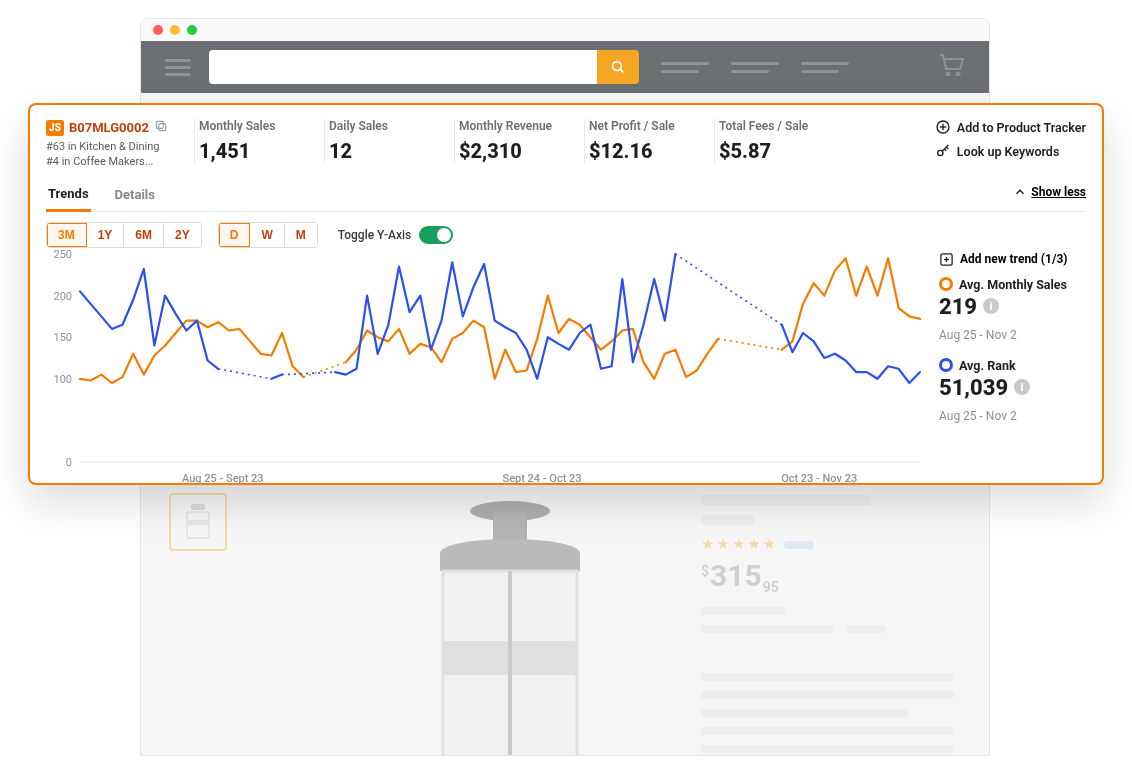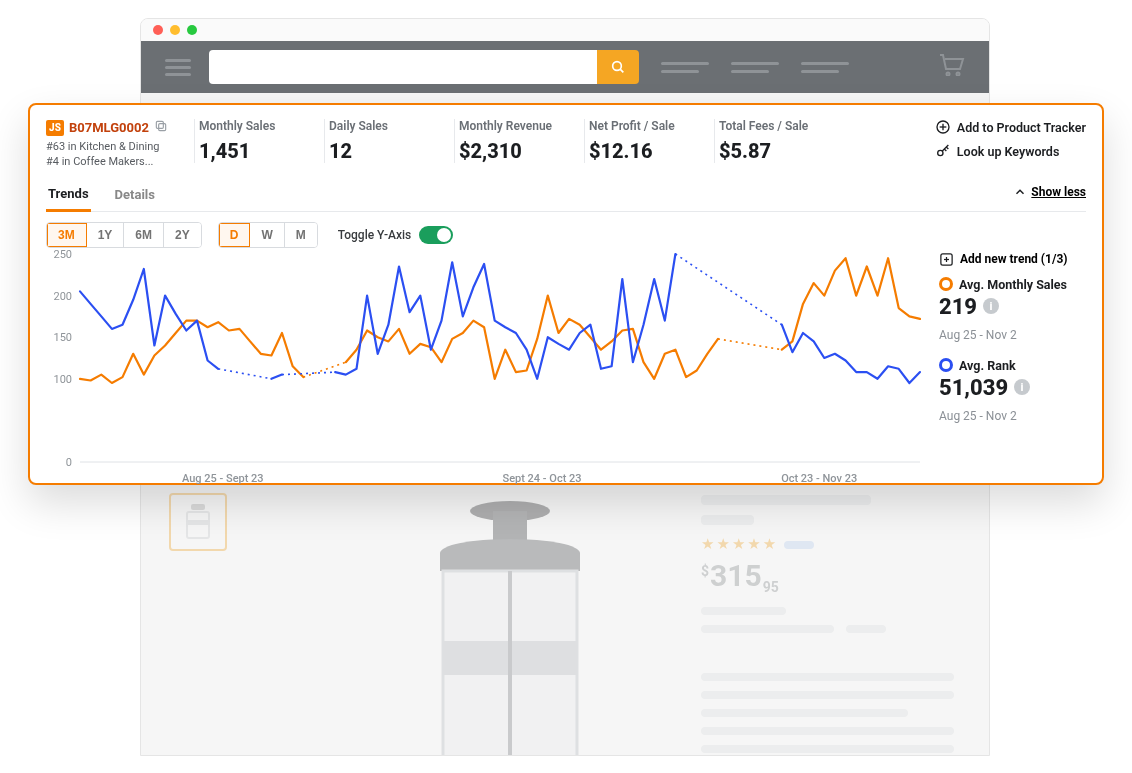--- a/index.html
+++ b/index.html
@@ -67,21 +67,21 @@
   .action-link { display:flex; align-items:center; gap:6px; cursor:pointer; }
   .action-link svg { flex: 0 0 auto; }
 
   .tabs-row { display:flex; align-items:center; margin-top: 10px; border-bottom: 1px solid #e7e9ec; position:relative;}
   .tab { padding: 6px 2px 8px 2px; margin-right: 22px; font-size: 13px; font-weight:700; color:#888; cursor:pointer; }
   .tab.active { color:#1c1e21; border-bottom: 3px solid #f57c00; margin-bottom:-1px;}
   .showless { margin-left:auto; display:flex; align-items:center; gap:4px; font-size:12px; font-weight:700; cursor:pointer; padding-bottom:6px;text-decoration:underline;}
 
   .controls-row { display:flex; align-items:center; gap:16px; margin-top:10px; }
   .seg { display:flex; border:1px solid #d8dbdf; border-radius:4px; overflow:hidden; }
-  .seg button { border:none; background:#fff; padding:5px 11px; font-size:12px; font-weight:700; color:#737373; cursor:pointer; border-right:1px solid #d8dbdf;}
+  .seg button { border:none; background:#fff; padding:5px 11px; font-size:12px; font-weight:700; color:#c2410c; cursor:pointer; border-right:1px solid #d8dbdf;}
   .seg button:last-child { border-right:none; }
   .seg button.active { color:#f57c00; background:#fff7ef; outline:1px solid #f57c00; outline-offset:-1px;}
   .toggle-wrap { display:flex; align-items:center; gap:8px; font-size:12px; color:#383b3e; font-weight:500; margin-left: 4px;}
   .switch { width:34px; height:18px; background:#1a9e5c; border-radius:10px; position:relative; cursor:pointer;}
   .switch::after { content:""; position:absolute; right:2px; top:2px; width:14px; height:14px; background:#fff; border-radius:50%;}
 
   .chart-area { display:flex; margin-top: 2px; }
   .chart-svg-wrap { flex:1; }
   .chart-side { width: 155px; padding-left: 8px; padding-top: 2px;}
   .add-trend { display:flex; align-items:center; gap:6px; font-size:12px; font-weight:700; margin-bottom: 10px; cursor:pointer;}

